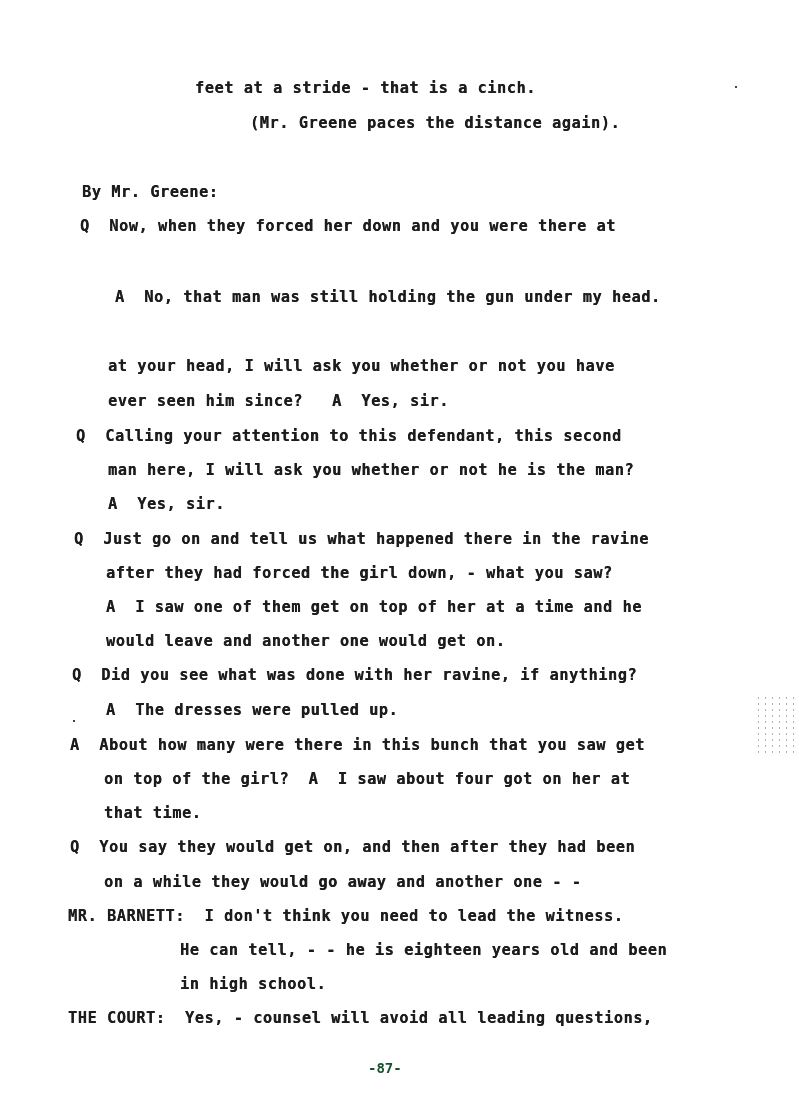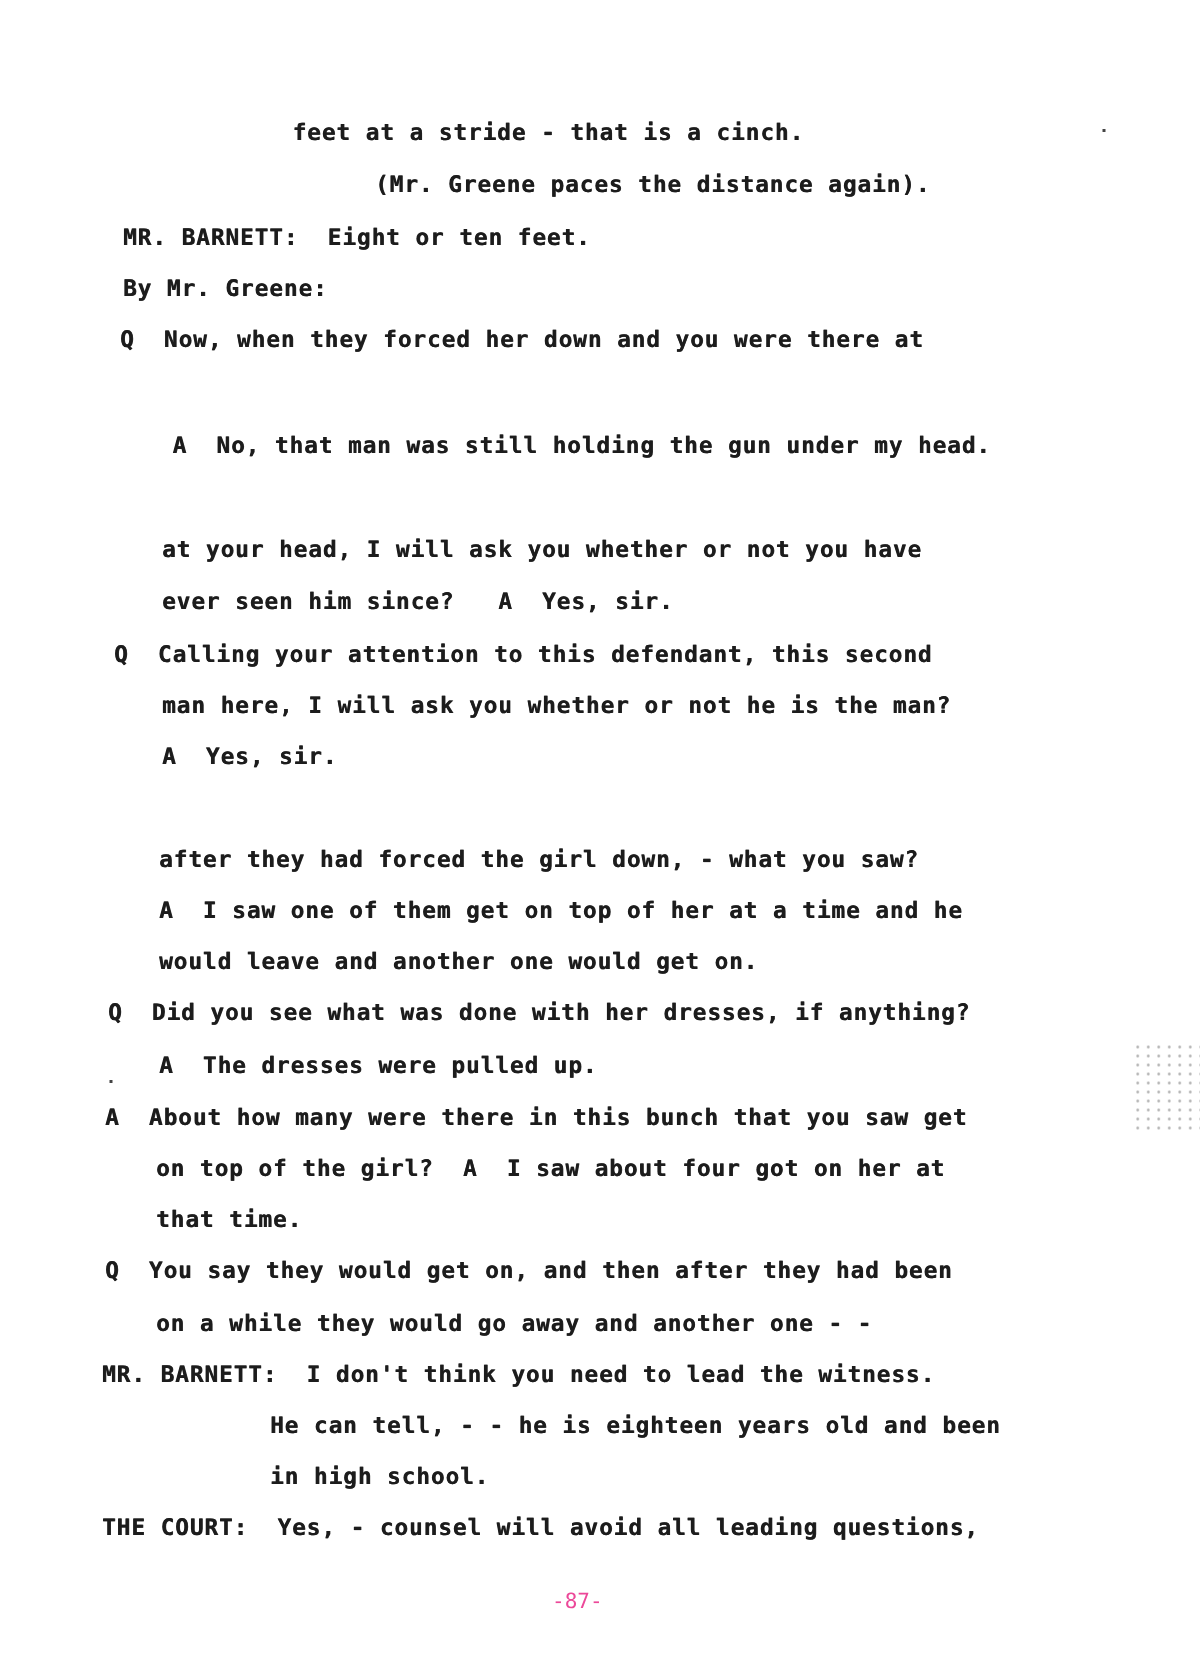--- a/index.html
+++ b/index.html
@@ -29,24 +29,24 @@
       font-weight: bold;
       letter-spacing: 0.6px;
       line-height: 20px;
       color: #1c1c1c;
       text-shadow: 0.3px 0 0 #333;
     }
     .page-number {
       position: absolute;
       white-space: pre;
       font-size: 14px;
-      font-weight: normal;
+      font-weight: bold;
       left: 368px;
       top: 1060px;
-      color: #ec4899;
+      color: #14532d;
     }
     .speck {
       position: absolute;
       width: 2px;
       height: 2px;
       background: #444;
     }
     .speck-cluster {
       position: absolute;
       left: 755px;
@@ -58,33 +58,33 @@
       background-size: 7px 6px;
       opacity: 0.45;
     }
   </style>
 </head>
 <body>
 
 <div class="page">
   <div class="line" style="left:195px;top:78px;">feet at a stride - that is a cinch.</div>
   <div class="line" style="left:250px;top:113px;">(Mr. Greene paces the distance again).</div>
-  <div class="line" style="left:82px;top:148px;">MR. BARNETT:  Eight or ten feet.</div>
   <div class="line" style="left:82px;top:182px;">By Mr. Greene:</div>
   <div class="line" style="left:80px;top:216px;">Q  Now, when they forced her down and you were there at</div>
   <div class="line" style="left:115px;top:287px;">A  No, that man was still holding the gun under my head.</div>
   <div class="line" style="left:108px;top:356px;">at your head, I will ask you whether or not you have</div>
   <div class="line" style="left:108px;top:391px;">ever seen him since?   A  Yes, sir.</div>
   <div class="line" style="left:108px;top:460px;">man here, I will ask you whether or not he is the man?</div>
   <div class="line" style="left:76px;top:426px;">Q  Calling your attention to this defendant, this second</div>
   <div class="line" style="left:108px;top:494px;">A  Yes, sir.</div>
+  <div class="line" style="left:74px;top:529px;">Q  Just go on and tell us what happened there in the ravine</div>
   <div class="line" style="left:106px;top:563px;">after they had forced the girl down, - what you saw?</div>
   <div class="line" style="left:106px;top:597px;">A  I saw one of them get on top of her at a time and he</div>
   <div class="line" style="left:106px;top:631px;">would leave and another one would get on.</div>
-  <div class="line" style="left:72px;top:665px;">Q  Did you see what was done with her dresses, if anything?</div>
+  <div class="line" style="left:72px;top:665px;">Q  Did you see what was done with her ravine, if anything?</div>
   <div class="line" style="left:106px;top:700px;">A  The dresses were pulled up.</div>
   <div class="line" style="left:70px;top:735px;">A  About how many were there in this bunch that you saw get</div>
   <div class="line" style="left:104px;top:769px;">on top of the girl?  A  I saw about four got on her at</div>
   <div class="line" style="left:104px;top:803px;">that time.</div>
   <div class="line" style="left:70px;top:837px;">Q  You say they would get on, and then after they had been</div>
   <div class="line" style="left:104px;top:872px;">on a while they would go away and another one - -</div>
   <div class="line" style="left:68px;top:906px;">MR. BARNETT:  I don't think you need to lead the witness.</div>
   <div class="line" style="left:180px;top:940px;">He can tell, - - he is eighteen years old and been</div>
   <div class="line" style="left:180px;top:974px;">in high school.</div>
   <div class="line" style="left:68px;top:1008px;">THE COURT:  Yes, - counsel will avoid all leading questions,</div>

